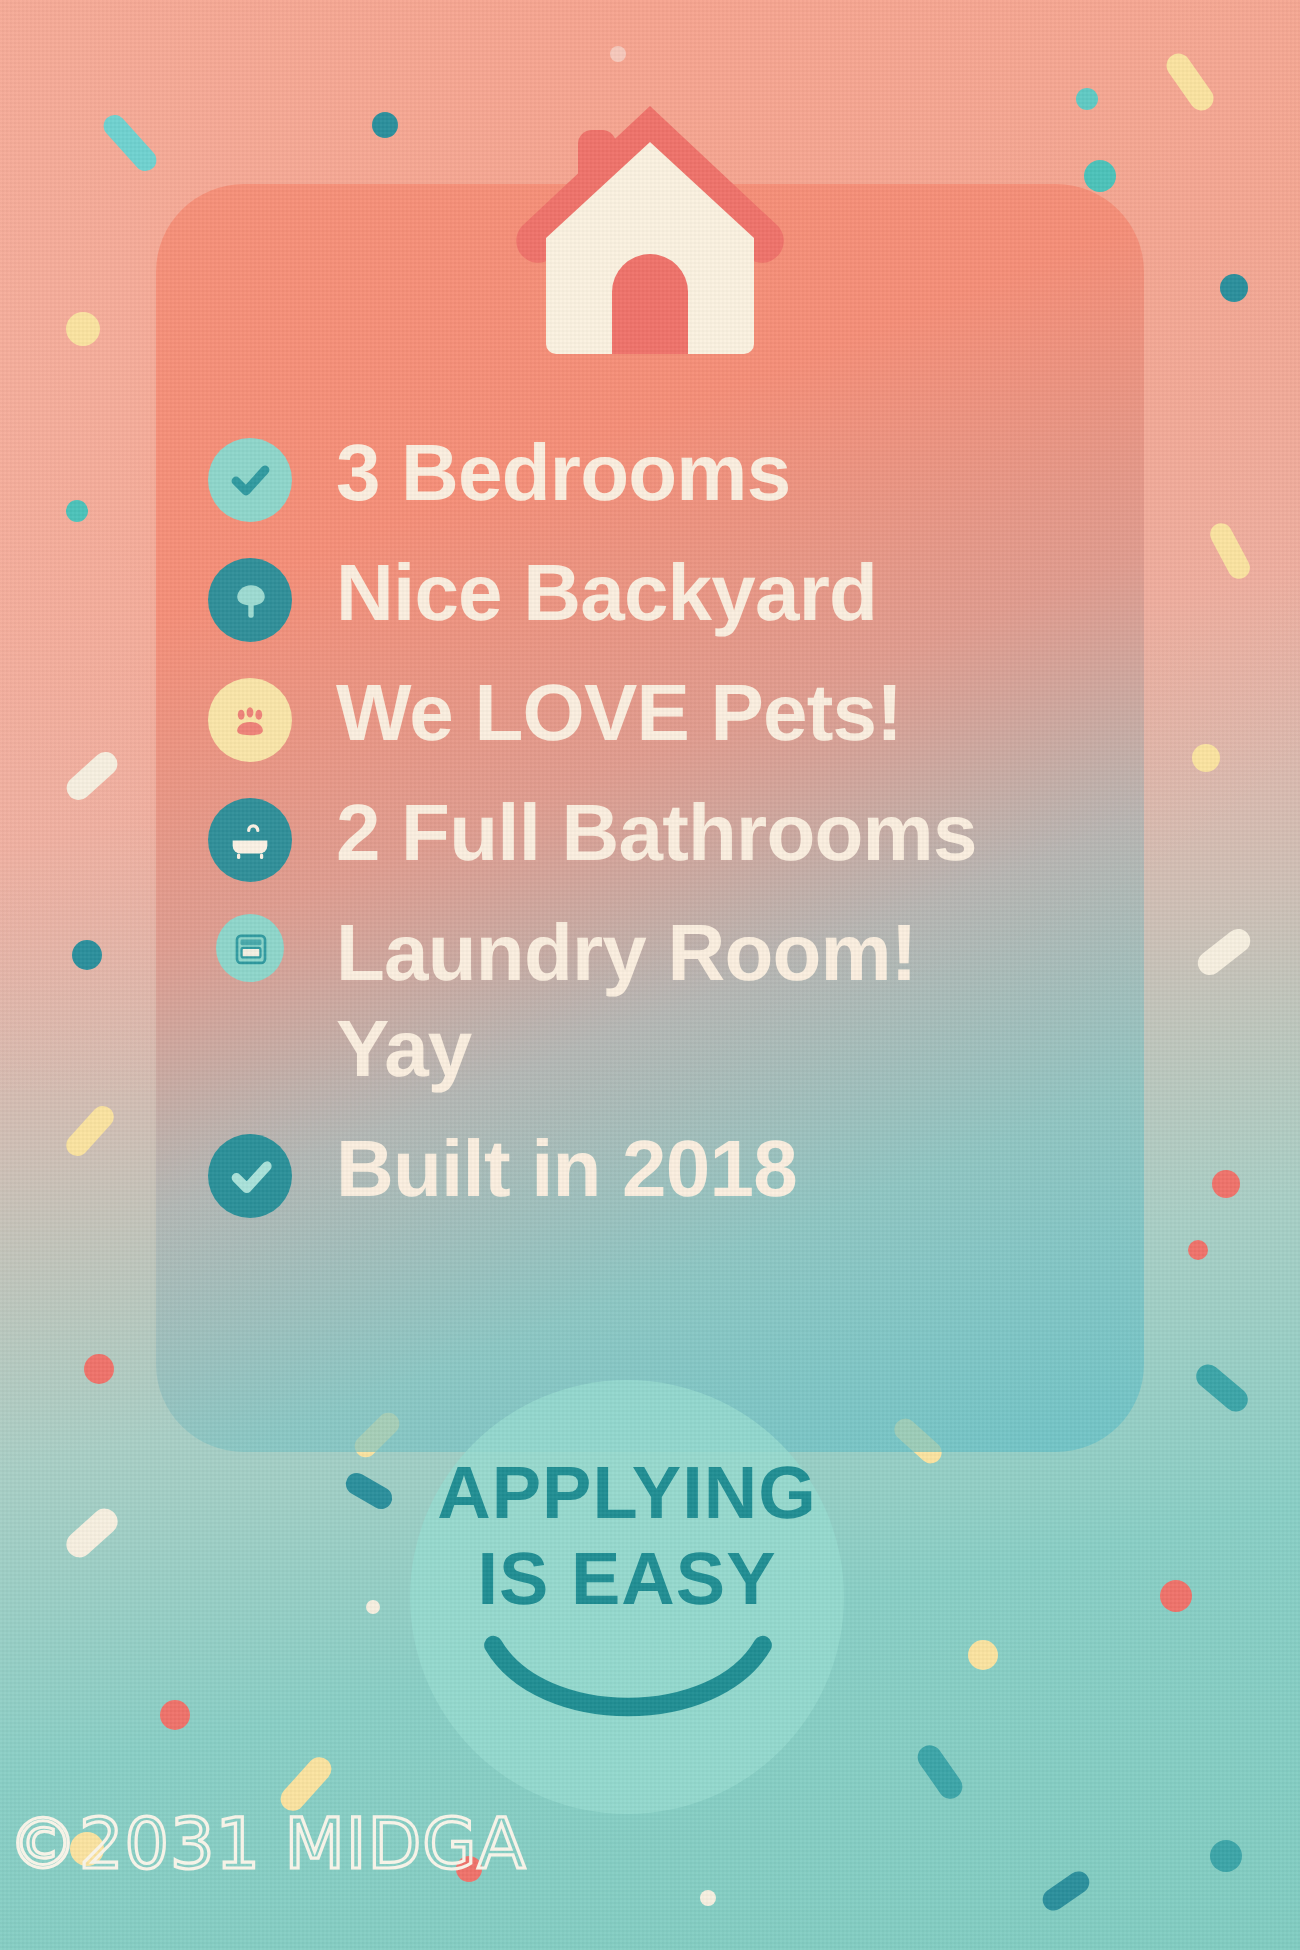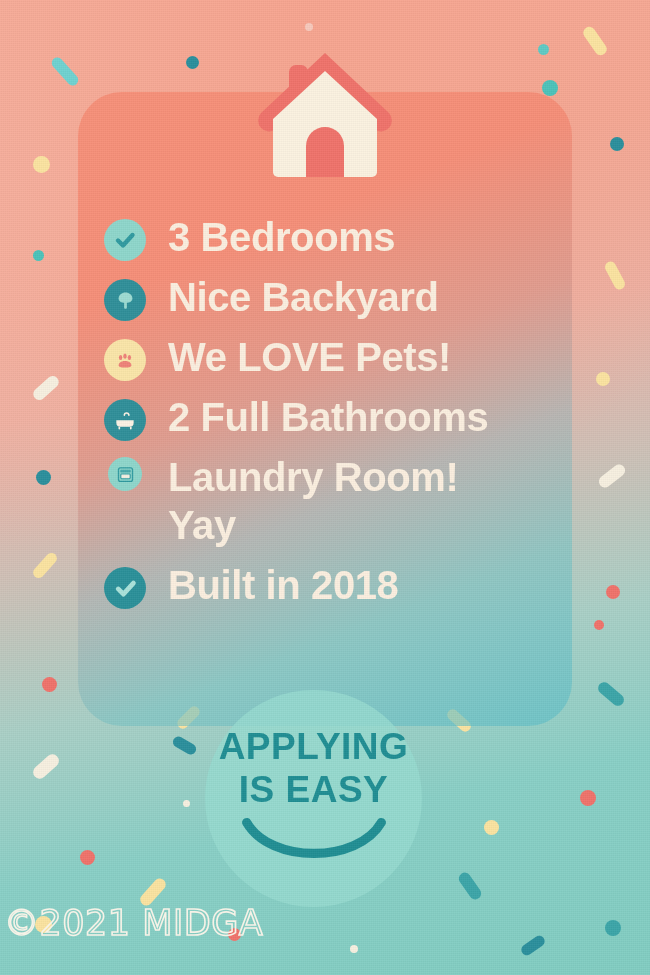--- a/index.html
+++ b/index.html
@@ -225,16 +225,16 @@
   </div>
 
   <div id="easy">
     <div class="l1">APPLYING</div>
     <div class="l2">IS EASY</div>
     <svg id="smile" viewBox="0 0 140 46" width="152" height="50">
       <path d="M8 6 C30 44 110 44 132 6" fill="none" stroke="#1f8e93" stroke-width="8.5" stroke-linecap="round"></path>
     </svg>
   </div>
 
-  <div id="copyright">©2021 MIDGA</div>
+  <div id="copyright">©2031 MIDGA</div>
 
   <div id="grain"></div>
 </div>
 
 </body></html>

